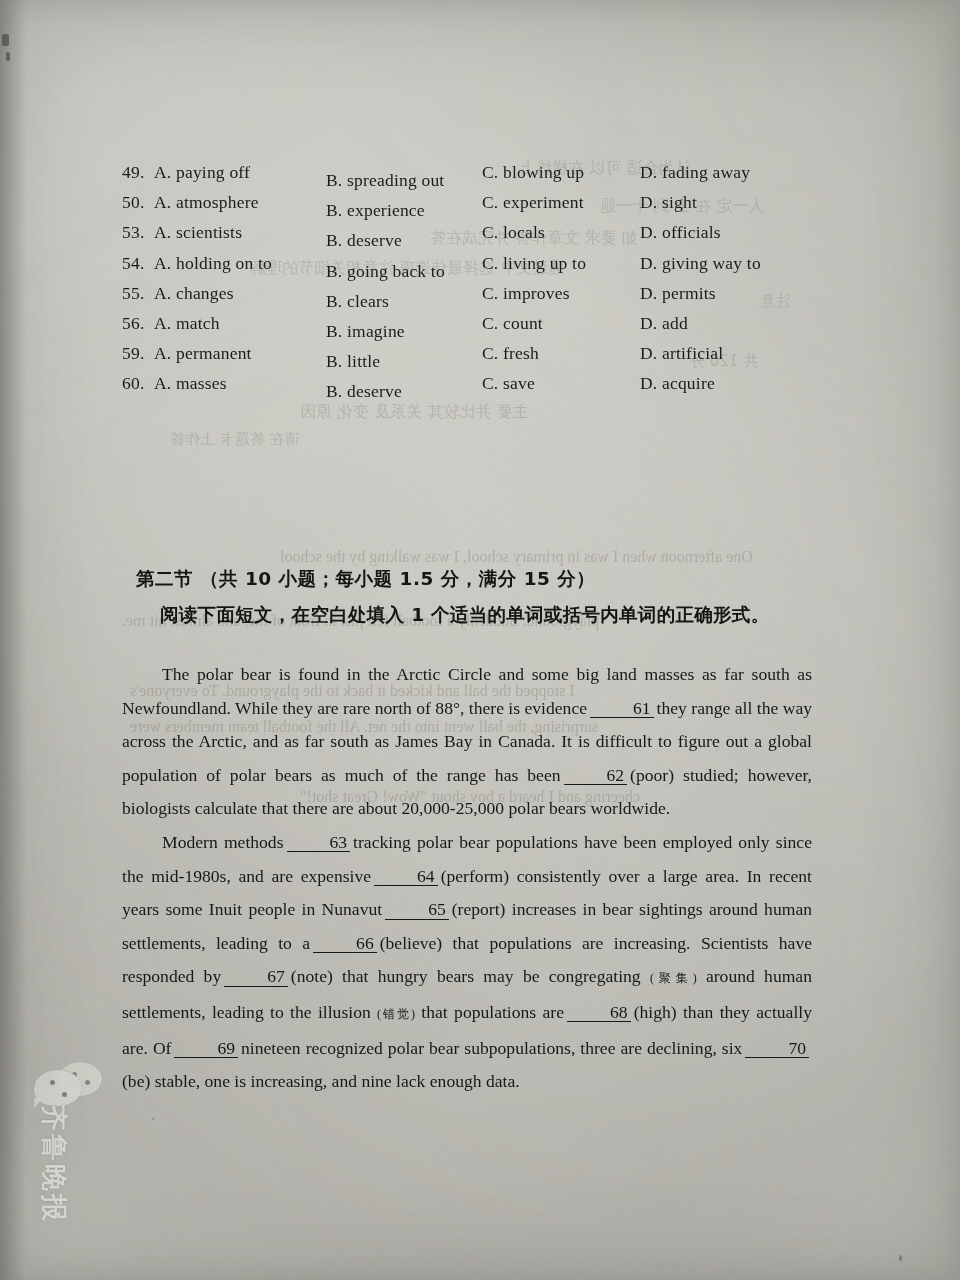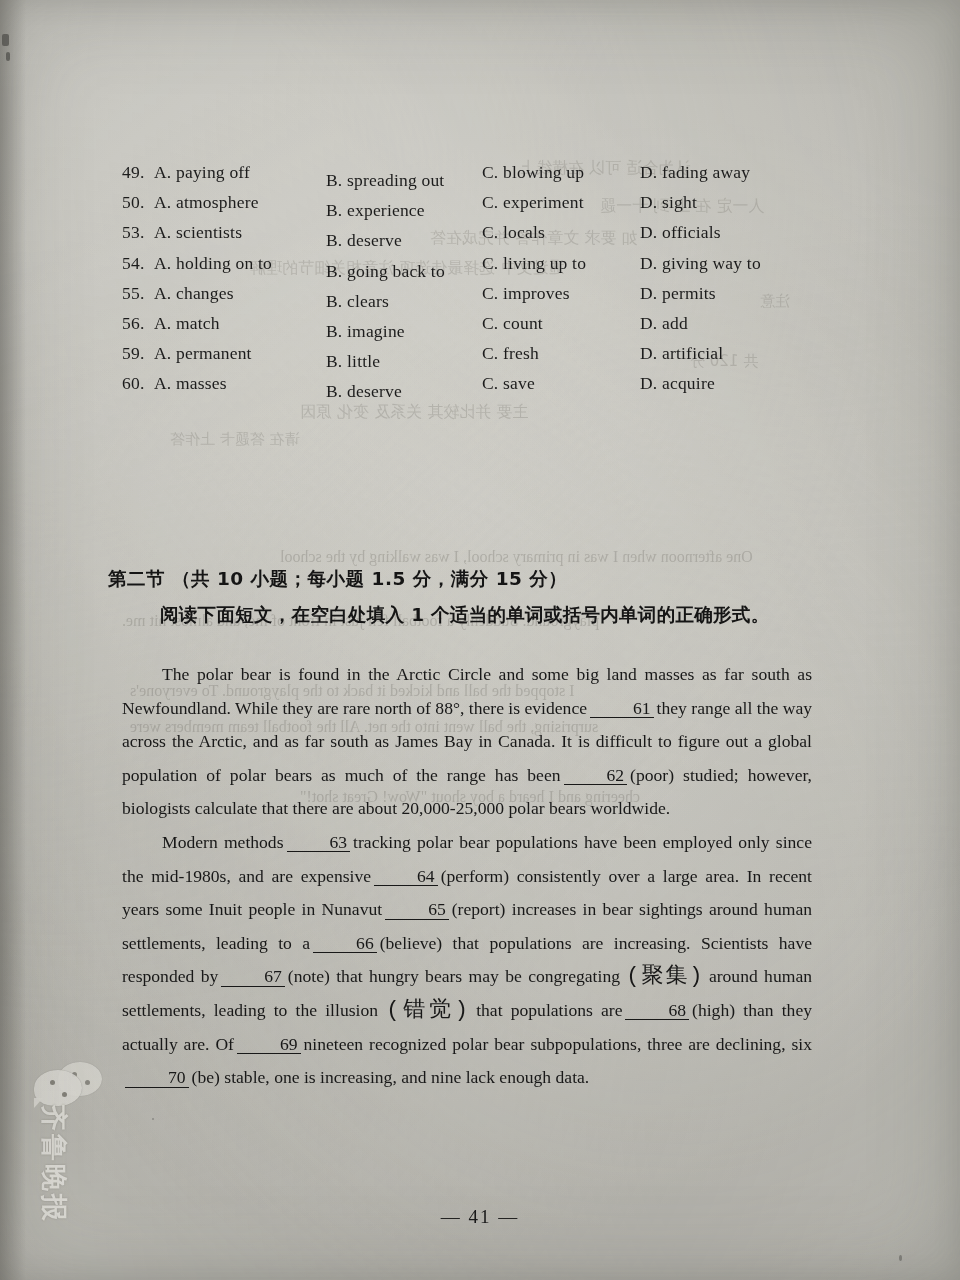--- a/index.html
+++ b/index.html
@@ -90,21 +90,21 @@
     white-space: nowrap;
   }
   .opt-a { position: absolute; left: 32px;  white-space: nowrap; }
   .opt-b { position: absolute; left: 204px; white-space: nowrap; margin-top: 8px; }
   .opt-c { position: absolute; left: 360px; white-space: nowrap; }
   .opt-d { position: absolute; left: 518px; white-space: nowrap; }
 
   
   .section-head {
     position: absolute;
-    left: 108px;
+    left: 136px;
     top: 566px;
     font-size: 18.5px;
     font-family: "DejaVu Sans", "Liberation Sans", sans-serif;
     font-weight: 700;
     color: #161616;
     letter-spacing: .5px;
     white-space: nowrap;
   }
   .section-instruction {
     position: absolute;
@@ -133,21 +133,21 @@
   .passage p { margin: 0; text-indent: 40px; }
   .blank {
     display: inline-block;
     min-width: 52px;
     text-align: center;
     border-bottom: 1.6px solid #1a1a1a;
     line-height: 1.05;
     margin: 0 3px;
     padding: 0 3px;
   }
-  .cn-gloss { font-family: Liberation Mono, monospace; font-size: 22px; }
+  .cn-gloss { font-family: Liberation Serif, serif; font-size: 12px; }
 
   
   .watermark {
     position: absolute;
     left: 24px;
     top: 1062px;
     width: 96px;
     height: 180px;
     pointer-events: none;
     user-select: none;
@@ -302,21 +302,20 @@
       </div>
       <div class="wm-bubble wm-b2">
         <div class="wm-dot" style="left:16px; top:10px;"></div>
         <div class="wm-dot" style="left:28px; top:22px;"></div>
       </div>
       <div class="wm-tail"></div>
     </div>
     <div class="wm-text">齐鲁晚报</div>
   </div>
 
-  <div class="page-number">— 41 —</div>
 
   <div class="speck" style="left:2px;  top:34px;  width:7px;  height:12px; border-radius:2px;"></div>
   <div class="speck" style="left:6px;  top:52px;  width:4px;  height:9px;  border-radius:2px;"></div>
   <div class="speck" style="left:899px; top:1255px; width:3px; height:6px; opacity:.35;"></div>
   <div class="speck" style="left:152px; top:1118px; width:2px; height:2px; opacity:.3;"></div>
 
   <div class="grain"></div>
   <div class="vignette"></div>
   <div class="edge-dark-left"></div>
 </div>

